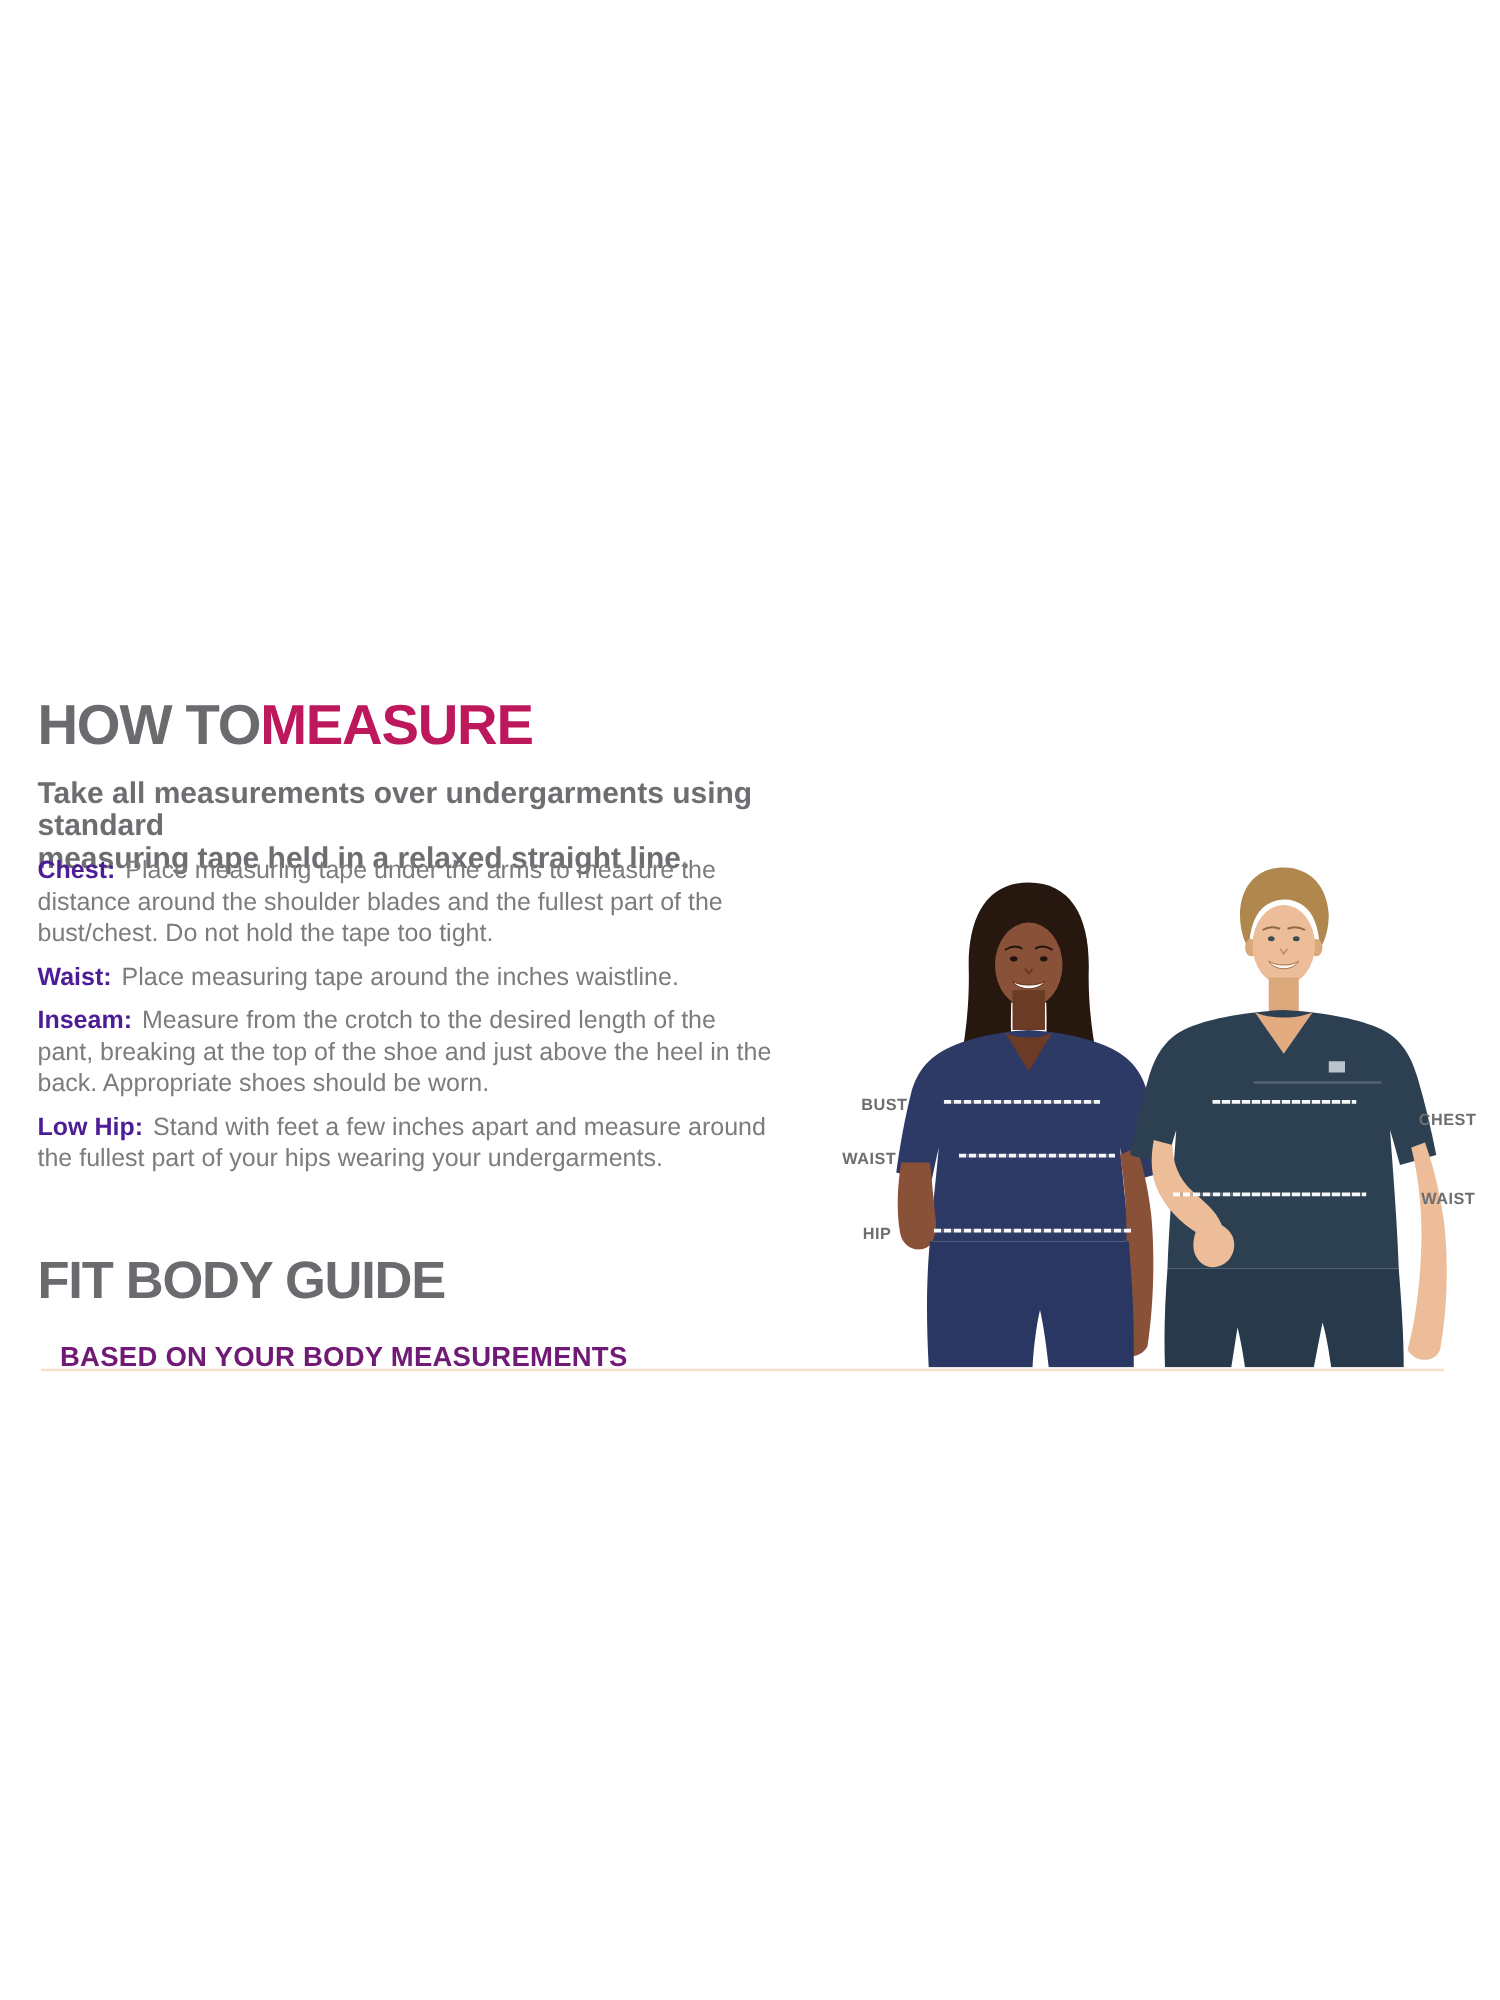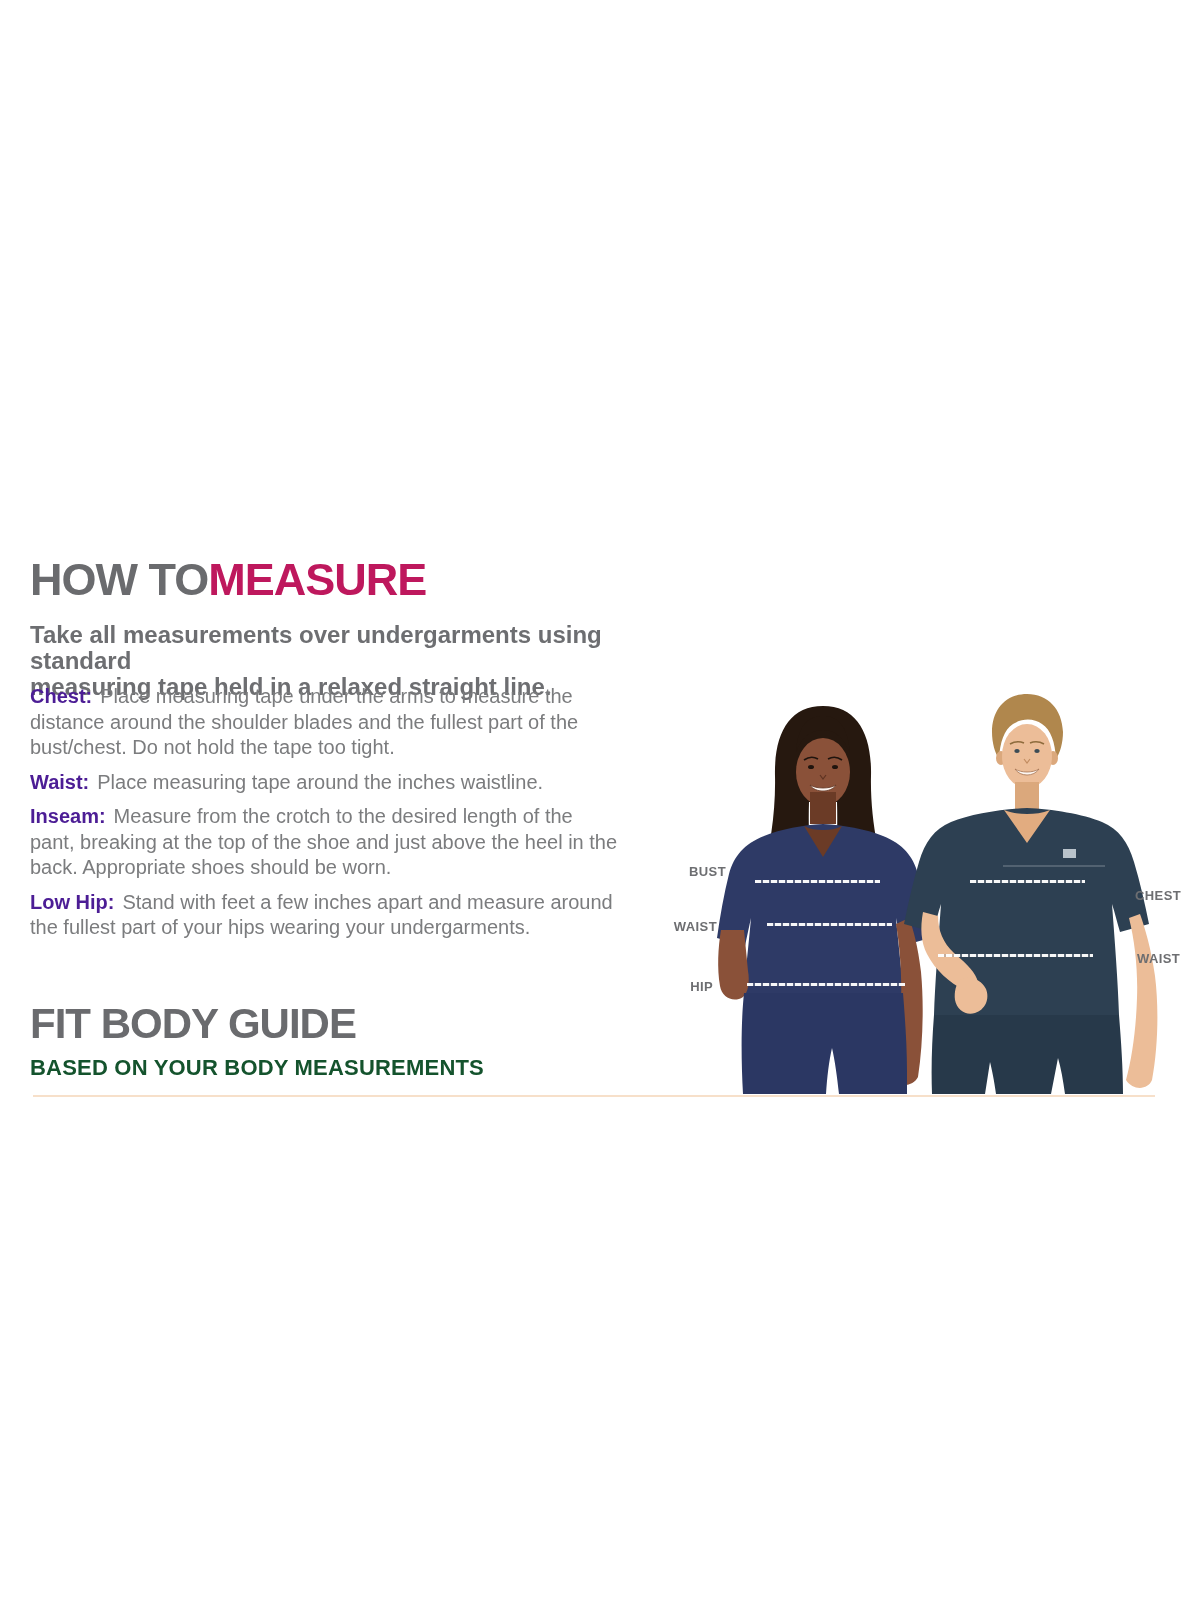--- a/index.html
+++ b/index.html
@@ -11,22 +11,22 @@
   .h1 .gray-part{}
   .h1 .accent{color:#be185d;}
   .intro{position:absolute;left:30px;top:622px;margin:0;width:620px;
          font-size:24px;line-height:26px;font-weight:bold;color:#6d6e71;white-space:pre-line;}
   .steps{position:absolute;left:30px;top:684px;width:620px;}
   .step{margin:0 0 9px 0;font-size:20px;line-height:25.5px;color:#7b7c7e;}
   .step .lead{color:#4c1d95;font-weight:bold;margin-right:8px;}
   .step .body{white-space:pre-line;}
   .fit-title{position:absolute;left:30px;top:1001px;margin:0;font-size:42px;line-height:46px;
              font-weight:bold;letter-spacing:-1px;color:#6a6b6e;white-space:nowrap;}
-  .fit-sub{position:absolute;left:30px;top:1055px;margin:0;font-size:22px;line-height:26px;
-           font-weight:bold;letter-spacing:0.2px;color:#14532d;white-space:nowrap;}
+  .fit-sub{position:absolute;left:30px;top:1055px;margin:18px;font-size:22px;line-height:26px;
+           font-weight:bold;letter-spacing:0.2px;color:#701a75;white-space:nowrap;}
   .divider{position:absolute;left:33px;top:1095px;width:1122px;height:2px;background:#f7e0ca;}
   
   .photo{position:absolute;left:640px;top:680px;width:560px;height:414px;overflow:hidden;}
   .photo svg{position:absolute;left:0;top:0;}
   .tape{position:absolute;height:3px;
         background-image:repeating-linear-gradient(90deg,rgba(255,255,255,0.96) 0px,rgba(255,255,255,0.96) 6px,rgba(150,155,165,0.45) 6px,rgba(150,155,165,0.45) 8px);}
   .mlabel{position:absolute;font-size:13px;font-weight:bold;letter-spacing:0.4px;color:#6d6e71;white-space:nowrap;}
   .ra{text-align:right;}
 </style>
 </head>
@@ -115,20 +115,20 @@
         </g>
       </g>
     </svg>
 
     <div class="tape" style="left:115px;top:200px;width:125px;"></div>
     <div class="tape" style="left:127px;top:243px;width:125px;"></div>
     <div class="tape" style="left:107px;top:303px;width:158px;"></div>
     <div class="tape" style="left:330px;top:200px;width:115px;"></div>
     <div class="tape" style="left:298px;top:274px;width:155px;"></div>
 
-    <div class="mlabel ra" style="left:40px;top:184px;width:46px;">BUST</div>
+    <div class="mlabel ra" style="left:40px;top:196px;width:46px;">BUST</div>
     <div class="mlabel ra" style="left:31px;top:239px;width:46px;">WAIST</div>
     <div class="mlabel ra" style="left:40px;top:299px;width:33px;">HIP</div>
     <div class="mlabel" style="left:495px;top:196px;margin-top:12px;">CHEST</div>
     <div class="mlabel" style="left:497px;top:271px;">WAIST</div>
   </div>
 
 </div>
 
 </body></html>

